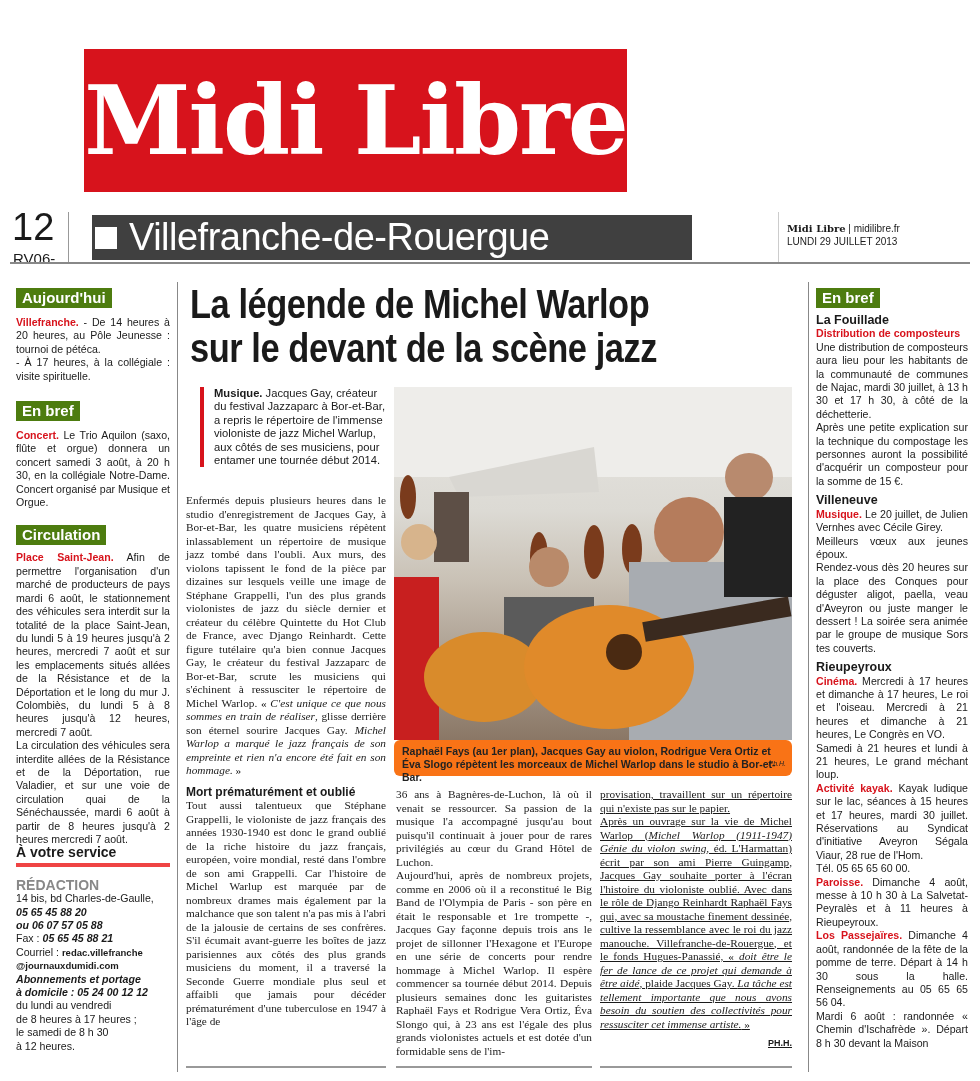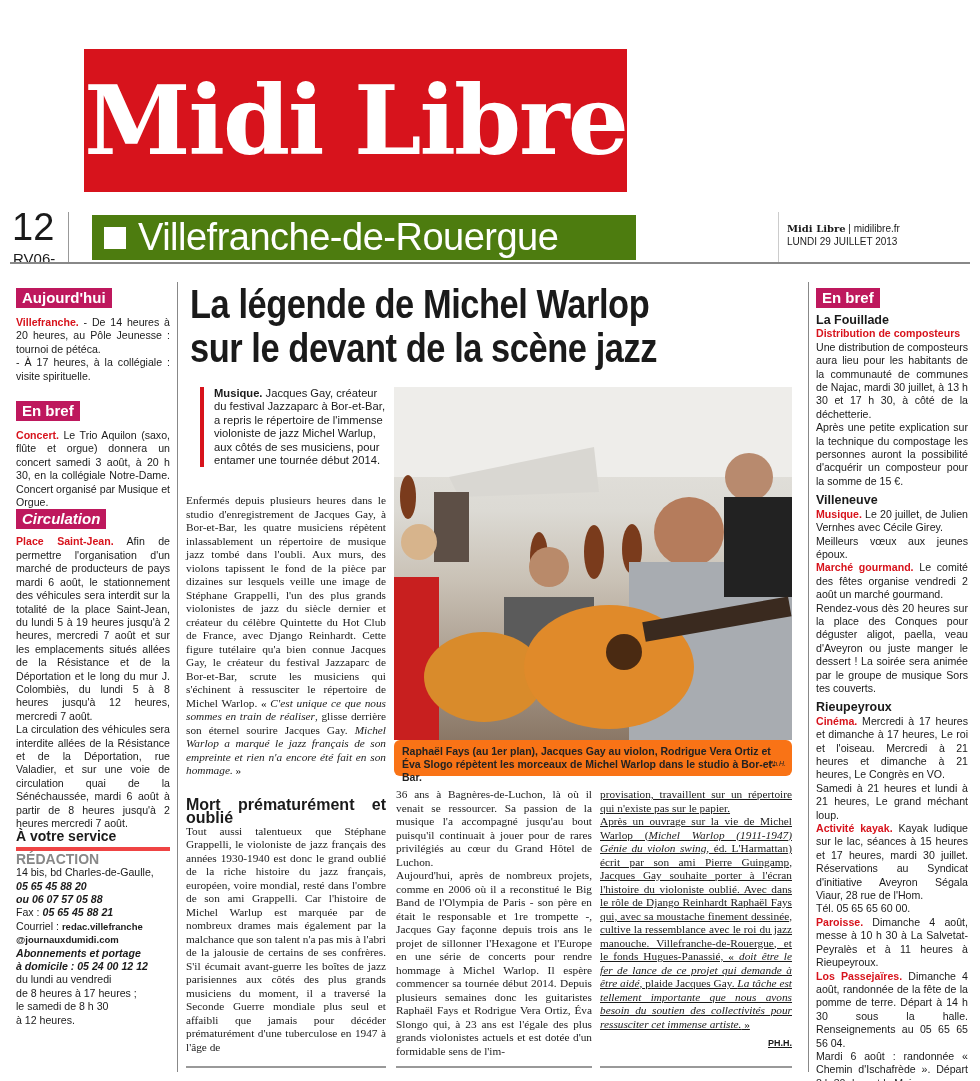--- a/index.html
+++ b/index.html
@@ -12,68 +12,68 @@
   }
   .masthead span {
     font-family: "DejaVu Serif", serif; font-weight: bold; color: #ffffff;
     font-size: 96px; letter-spacing: -2px; line-height: 1;
   }
 
   .pagenum { position: absolute; left: 12px; top: 208px; font-size: 38px; font-weight: 300; line-height: 1; }
   .edcode { position: absolute; left: 13px; top: 250px; font-size: 15px; }
   .vsep { position: absolute; left: 68px; top: 212px; width: 1px; height: 50px; background: #999; }
   .section-band {
-    position: absolute; left: 92px; top: 215px; width: 544px; height: 45px;
-    background: #4d7c0f; display: flex; align-items: center; padding-left: 12px;
+    position: absolute; left: 92px; top: 215px; width: 600px; height: 45px;
+    background: #404040; display: flex; align-items: center; padding-left: 3px;
   }
   .section-band .sq { width: 22px; height: 22px; background: #fff; margin-right: 12px; }
   .section-band span { color: #fff; font-size: 38px; letter-spacing: -0.5px; }
   .vsep2 { position: absolute; left: 778px; top: 212px; width: 1px; height: 50px; background: #ccc; }
   .hdr-right { position: absolute; left: 787px; top: 222px; font-size: 10px; line-height: 13px; }
   .hdr-right .ml { font-family: "DejaVu Serif", serif; font-weight: bold; }
   .rule-top { position: absolute; left: 10px; top: 262px; width: 960px; height: 2px; background: #888; }
 
   .colsep { position: absolute; top: 282px; width: 1px; background: #888; }
 
   .tag {
-    display: inline-block; background: #be185d; color: #fff; font-weight: bold;
+    display: inline-block; background: #4d7c0f; color: #fff; font-weight: bold;
     font-size: 15px; padding: 1px 6px; line-height: 18px;
   }
   .side { position: absolute; font-size: 10.6px; line-height: 13.4px; text-align: justify; }
   .side p { margin: 0; }
   .red { color: #d7131c; font-weight: bold; }
   .side h4 { font-size: 12.5px; font-weight: bold; margin: 6px 0 0; }
 
   .headline {
     position: absolute; left: 190px; top: 282px; width: 600px;
     font-family: "Liberation Sans", sans-serif; font-weight: bold; font-size: 40px; line-height: 44px;
     transform: scaleX(0.86); transform-origin: left; white-space: nowrap; letter-spacing: -0.5px;
   }
   .chapo {
     position: absolute; left: 200px; top: 387px; width: 185px; font-size: 11.2px; line-height: 13.4px;
     border-left: 4px solid #d7131c; padding-left: 10px;
   }
   .chapo b { font-weight: bold; text-align: center; }
 
   .body-col { position: absolute; font-family: "Liberation Serif", serif; font-size: 11.3px; line-height: 13.5px; text-align: justify; hyphens: auto; }
   .body-col i { font-style: italic; }
-  .subhead { font-family: "Liberation Sans", sans-serif; font-weight: bold; font-size: 16px; margin-top: 20px; }
+  .subhead { font-family: "Liberation Sans", sans-serif; font-weight: bold; font-size: 12px; margin-top: 8px; }
 
   .photo {
     position: absolute; left: 394px; top: 387px; width: 398px; height: 353px; overflow: hidden;
     background: linear-gradient(180deg, #e9e7e3 0%, #dcdad4 35%, #c9c1b5 55%, #8a7766 100%);
   }
   .caption {
     position: absolute; left: 394px; top: 740px; width: 398px; height: 36px; background: #f97316;
     font-size: 10.5px; line-height: 13px; padding: 5px 8px; font-weight: bold; color: #222; border-radius: 6px;
   }
   .caption .credit { position: absolute; right: 6px; bottom: 6px; font-size: 7px; font-style: italic; font-weight: normal; }
 
   .service-title { font-size: 14px; font-weight: bold; border-bottom: 4px solid #ef4444; padding-bottom: 3px; }
-  .redaction { color: #888; font-size: 14px; font-weight: bold; margin-top: 2px; }
+  .redaction { color: #888; font-size: 14px; font-weight: bold; margin-top: 12px; }
   .bi { font-weight: bold; font-style: italic; }
   .bottom-rule { position: absolute; top: 1066px; height: 2px; background: #999; }
 </style>
 </head>
 <body>
 
 <div class="masthead">
     <span>Midi Libre</span>
   </div>
 
@@ -95,21 +95,21 @@
 <div class="colsep" style="left:808px;height:790px;"></div>
 
 <div class="side" style="left:16px;top:288px;width:154px;">
   <span class="tag">Aujourd'hui</span>
   <p style="margin-top:8px;"><span class="red">Villefranche.</span><span> - De 14 heures à 20 heures, au Pôle Jeunesse : tournoi de pétéca.</span></p>
   <p>- À 17 heures, à la collégiale : visite spirituelle.</p>
 
   <div style="margin-top:18px;"><span class="tag">En bref</span></div>
   <p style="margin-top:8px;"><span class="red">Concert.</span><span> Le Trio Aquilon (saxo, flûte et orgue) donnera un concert samedi 3 août, à 20 h 30, en la collégiale Notre-Dame. Concert organisé par Musique et Orgue.</span></p>
 
-  <div style="font-style:italic;"><span class="tag">Circulation</span></div>
+  <div style="margin-top:16px;"><span class="tag">Circulation</span></div>
   <p style="margin-top:6px;"><span class="red">Place Saint-Jean.</span><span> Afin de permettre l'organisation d'un marché de producteurs de pays mardi 6 août, le stationnement des véhicules sera interdit sur la totalité de la place Saint-Jean, du lundi 5 à 19 heures jusqu'à 2 heures, mercredi 7 août et sur les emplacements situés allées de la Résistance et de la Déportation et le long du mur J. Colombiès, du lundi 5 à 8 heures jusqu'à 12 heures, mercredi 7 août.</span></p>
   <p>La circulation des véhicules sera interdite allées de la Résistance et de la Déportation, rue Valadier, et sur une voie de circulation quai de la Sénéchaussée, mardi 6 août à partir de 8 heures jusqu'à 2 heures mercredi 7 août.</p>
 
   <div class="service-title">À votre service</div>
   <div class="redaction">RÉDACTION</div>
   <div style="text-align:left;">
     <div>14 bis, bd Charles-de-Gaulle,</div>
     <div class="bi">05 65 45 88 20</div>
     <div class="bi">ou 06 07 57 05 88</div>
     <div><span>Fax : </span><span class="bi">05 65 45 88 21</span></div>
@@ -181,21 +181,20 @@
 <div class="side" style="left:816px;top:288px;width:152px;">
   <span class="tag">En bref</span>
   <h4>La Fouillade</h4>
   <div class="red">Distribution de composteurs</div>
   <p>Une distribution de composteurs aura lieu pour les habitants de la communauté de communes de Najac, mardi 30 juillet, à 13 h 30 et 17 h 30, à côté de la déchetterie.</p>
   <p>Après une petite explication sur la technique du compostage les personnes auront la possibilité d'acquérir un composteur pour la somme de 15 €.</p>
 
   <h4>Villeneuve</h4>
   <p><span class="red">Musique.</span><span> Le 20 juillet, de Julien Vernhes avec Cécile Girey.</span></p>
   <p>Meilleurs vœux aux jeunes époux.</p>
-  <p><span class="red">Marché gourmand.</span><span> Le comité des fêtes organise vendredi 2 août un marché gourmand.</span></p>
   <p>Rendez-vous dès 20 heures sur la place des Conques pour déguster aligot, paella, veau d'Aveyron ou juste manger le dessert ! La soirée sera animée par le groupe de musique Sors tes couverts.</p>
 
   <h4>Rieupeyroux</h4>
   <p><span class="red">Cinéma.</span><span> Mercredi à 17 heures et dimanche à 17 heures, Le roi et l'oiseau. Mercredi à 21 heures et dimanche à 21 heures, Le Congrès en VO.</span></p>
   <p>Samedi à 21 heures et lundi à 21 heures, Le grand méchant loup.</p>
   <p><span class="red">Activité kayak.</span><span> Kayak ludique sur le lac, séances à 15 heures et 17 heures, mardi 30 juillet. Réservations au Syndicat d'initiative Aveyron Ségala Viaur, 28 rue de l'Hom.</span></p>
   <p>Tél. 05 65 65 60 00.</p>
   <p><span class="red">Paroisse.</span><span> Dimanche 4 août, messe à 10 h 30 à La Salvetat-Peyralès et à 11 heures à Rieupeyroux.</span></p>
   <p><span class="red">Los Passejaïres.</span><span> Dimanche 4 août, randonnée de la fête de la pomme de terre. Départ à 14 h 30 sous la halle. Renseignements au 05 65 65 56 04.</span></p>
   <p>Mardi 6 août : randonnée « Chemin d'Ischafrède ». Départ 8 h 30 devant la Maison</p>

